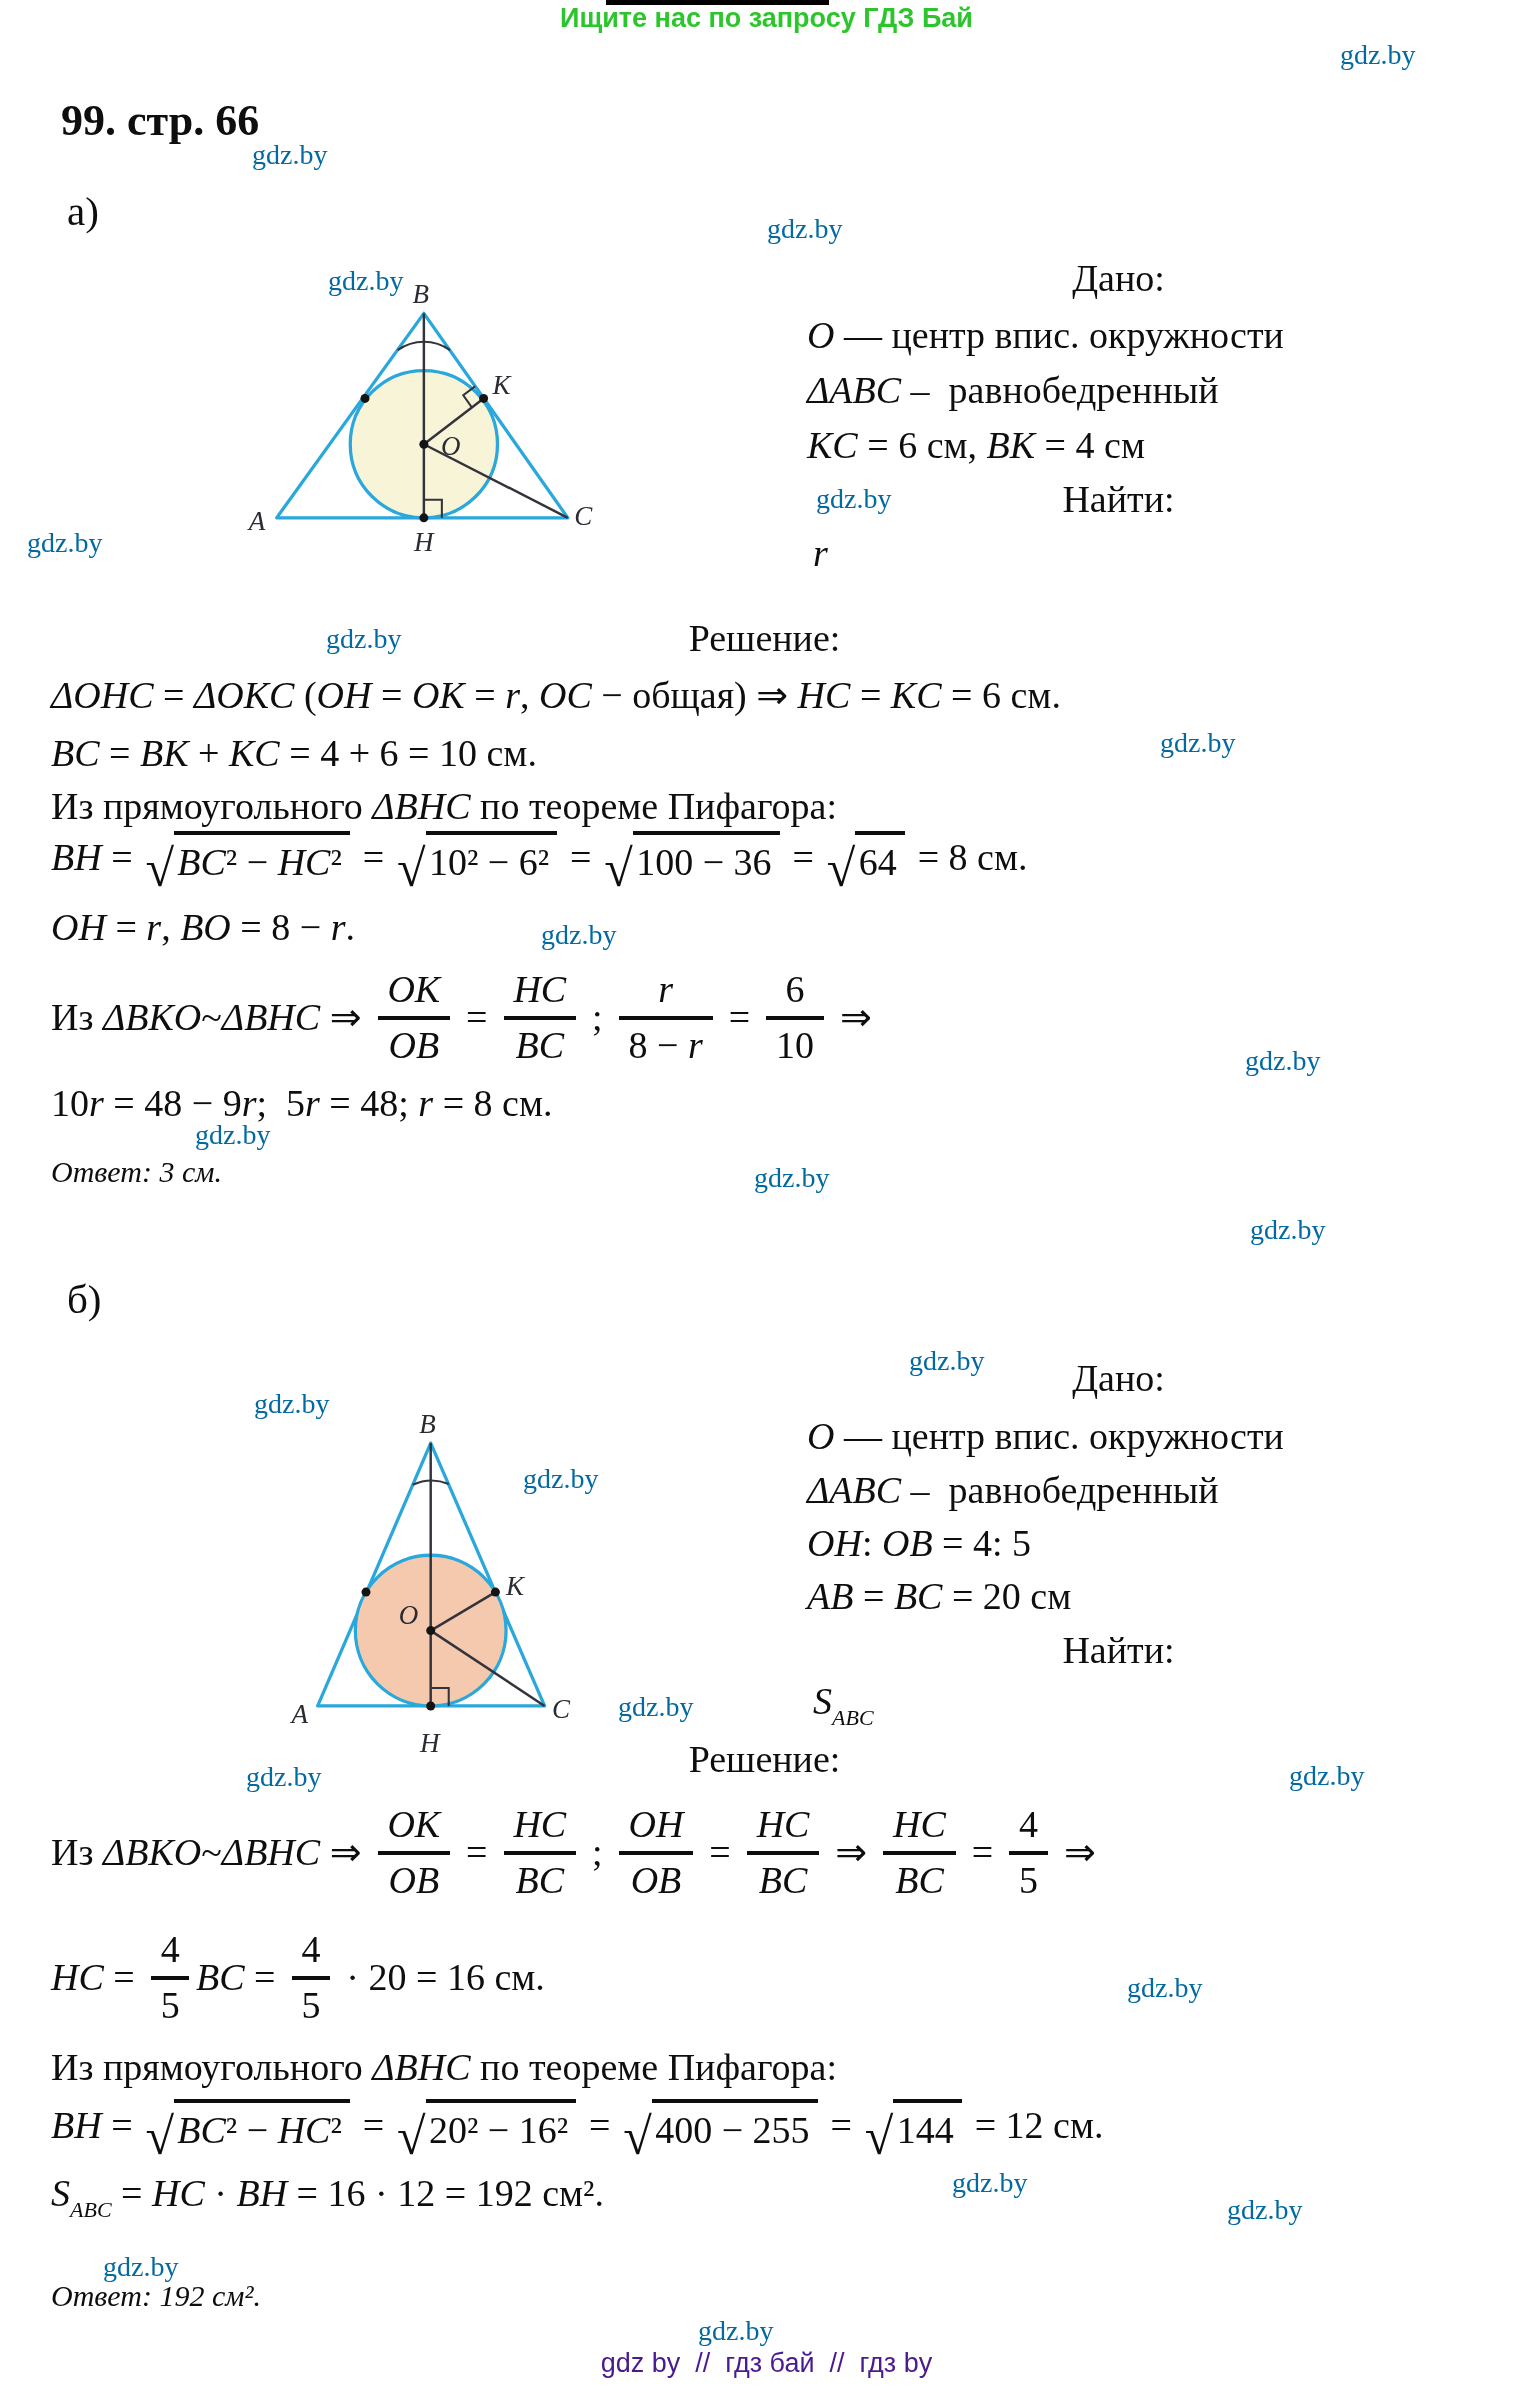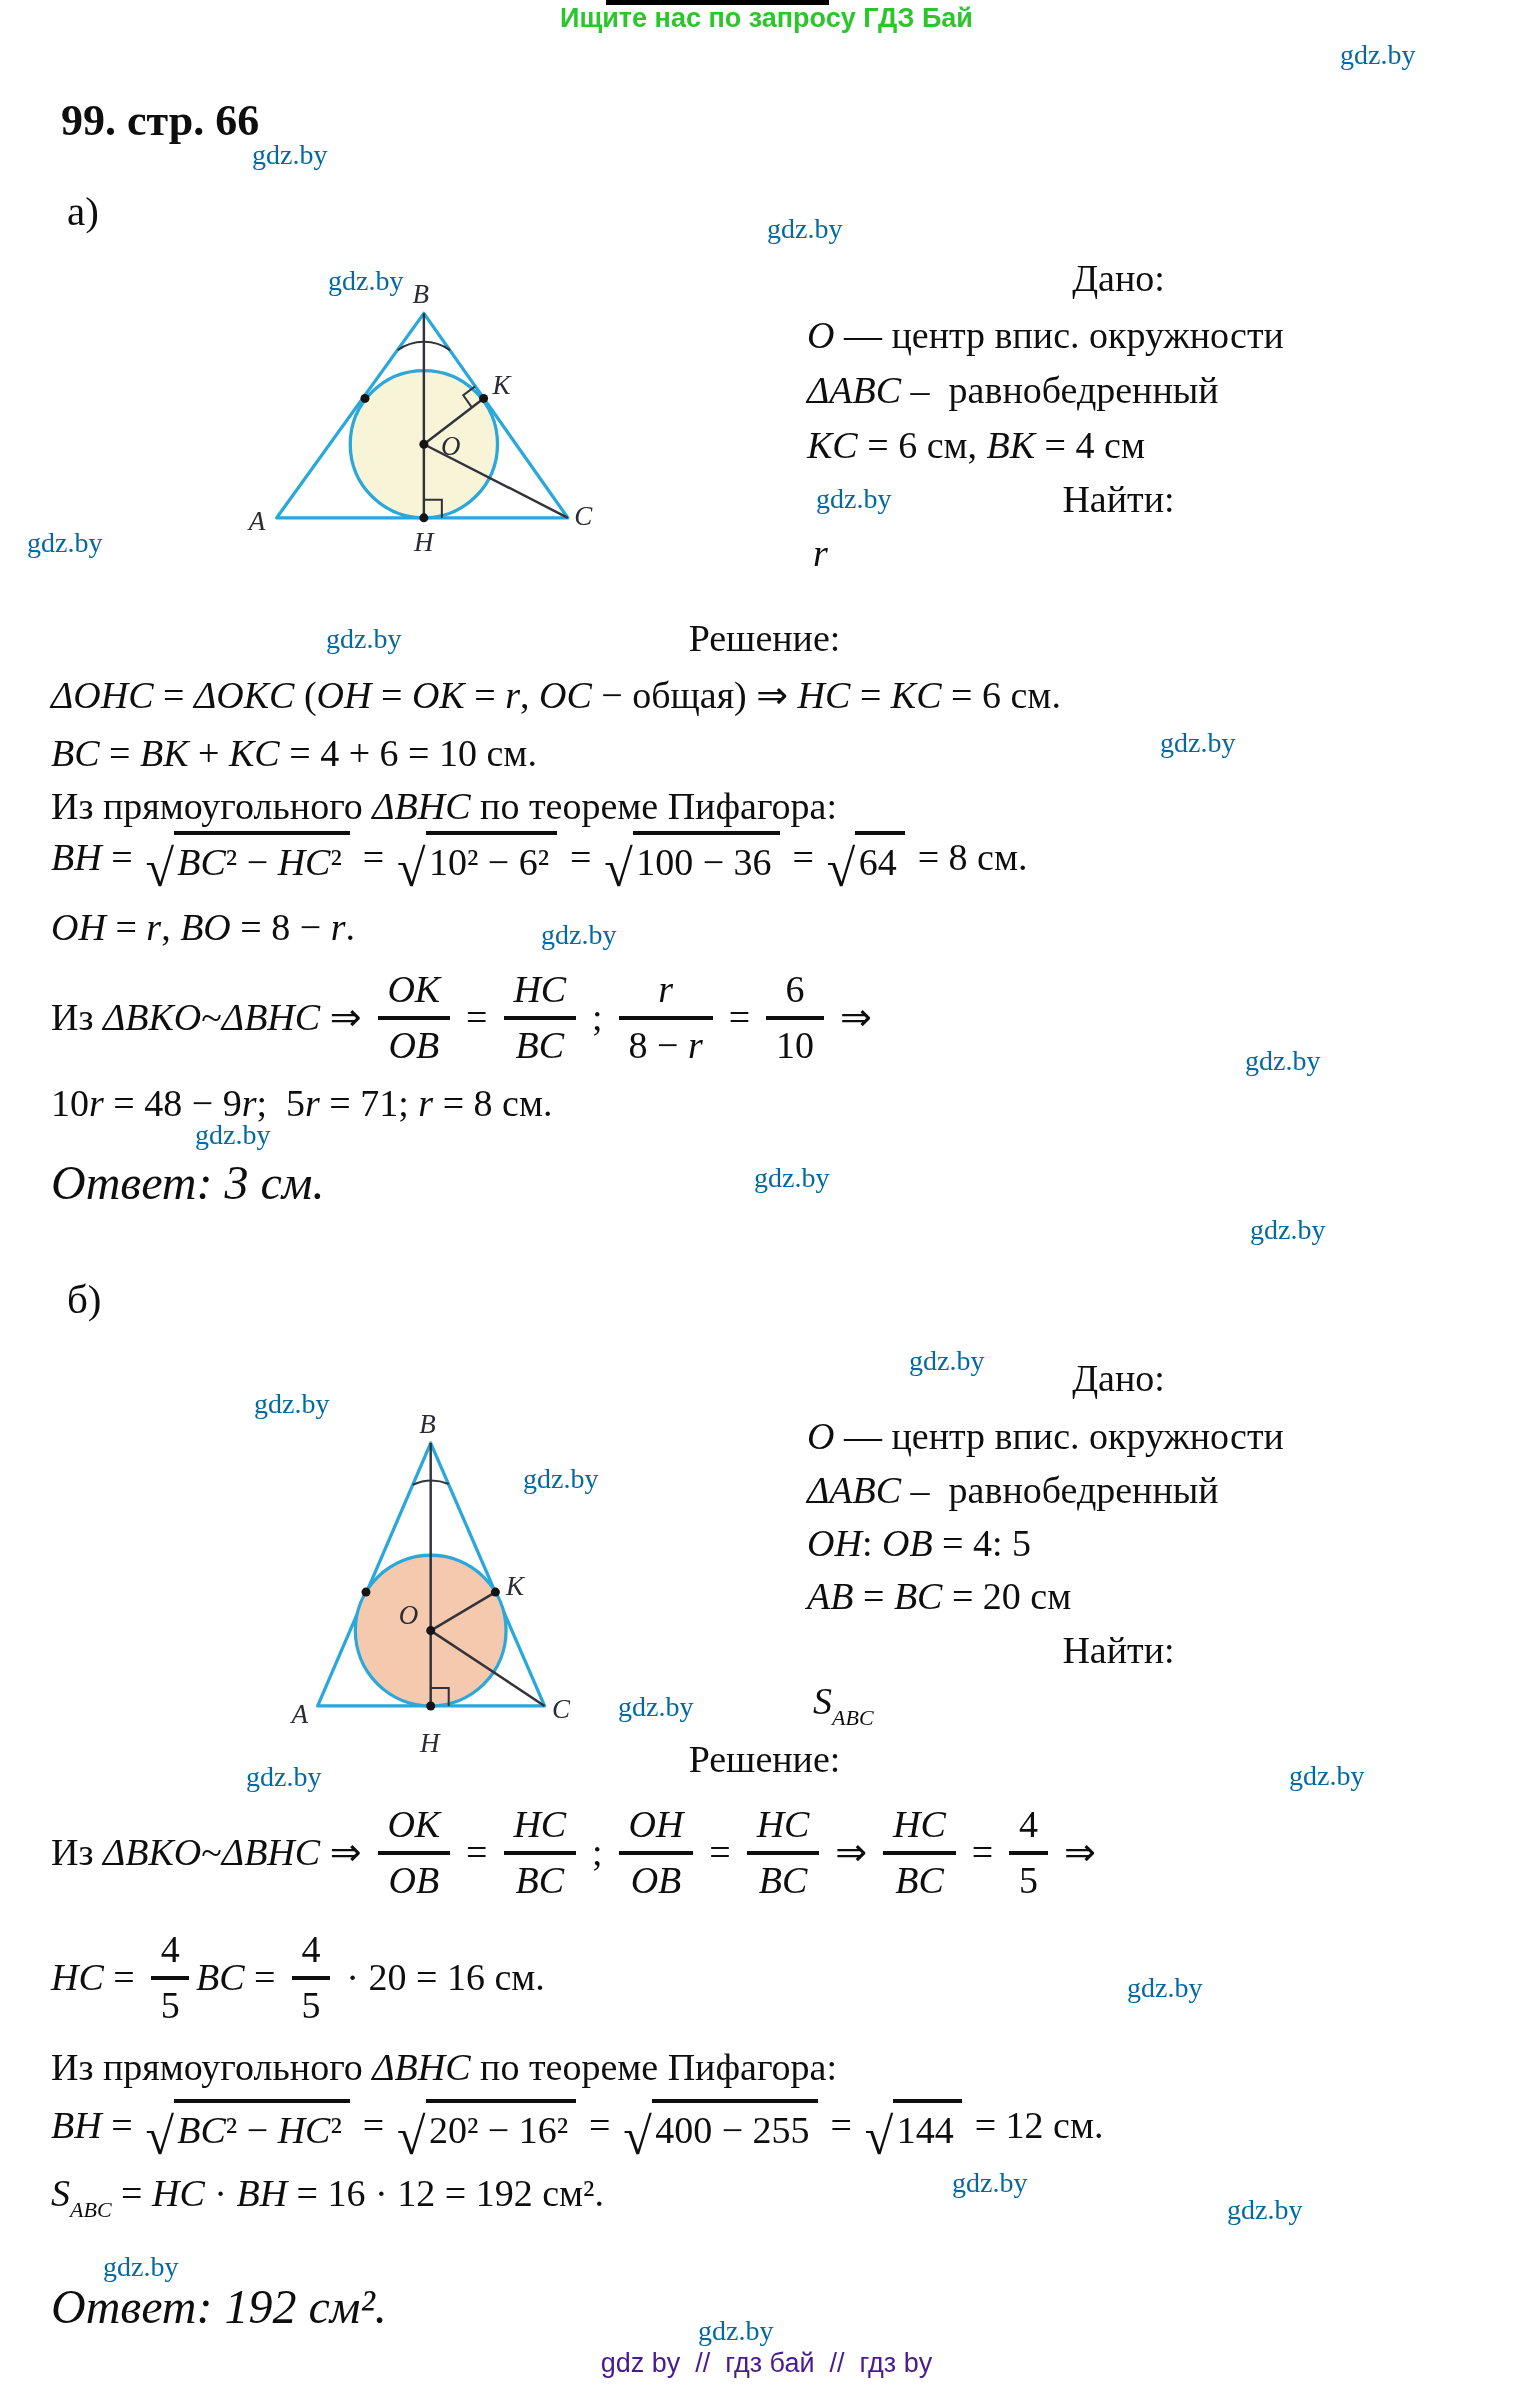--- a/index.html
+++ b/index.html
@@ -33,21 +33,21 @@
   .eq .t{white-space:pre;}
   .eq .v{font-style:italic;white-space:pre;}
   .eq .sb{font-size:22px;font-style:italic;align-self:flex-end;transform:translateY(8.2px);white-space:pre;}
   .frac{display:inline-flex;flex-direction:column;align-items:stretch;text-align:center;margin:0 6.6px;}
   .frac .n,.frac .d{display:flex;justify-content:center;white-space:pre;}
   .frac .n{padding:0 9.8px 4.9px;}
   .frac .d{padding:3.3px 9.8px 0;border-top:4.1px solid #0e0e0e;}
   .sqrt{display:inline-flex;align-items:flex-end;margin:0 3.3px;}
   .sqrt .sign{font-size:52px;line-height:0.72;transform:translateY(4.1px);}
   .sqrt .rad{display:inline-flex;align-items:center;border-top:4.9px solid #0e0e0e;padding:4.9px 8.2px 0 3.3px;white-space:pre;}
-  .ans{position:absolute;left:51px;font-size:48px;font-style:italic;z-index:2;}
+  .ans{position:absolute;left:51px;font-size:30px;font-style:italic;z-index:2;}
   svg{position:absolute;overflow:visible;}
   svg text{font-family:"Liberation Serif",serif;font-style:italic;font-size:33px;fill:#2b2b33;}
 </style>
 </head>
 <body>
 
 <div class="topbar"></div>
 
 <div class="gheader">Ищите нас по запросу ГДЗ Бай</div>
 
@@ -83,21 +83,21 @@
 <div class="clabel cen" style="top:477px;">Найти:</div>
 <div class="eq" style="left:813px;top:531px;"><span class="v">r</span></div>
 
 <div class="clabel solcen" style="top:616px;">Решение:</div>
 <div class="eq" style="top:673px;"><span class="v">ΔOHC</span><span class="t"> = </span><span class="v">ΔOKC</span><span class="t"> (</span><span class="v">OH</span><span class="t"> = </span><span class="v">OK</span><span class="t"> = </span><span class="v">r</span><span class="t">, </span><span class="v">OC</span><span class="t"> − общая) ⇒ </span><span class="v">HC</span><span class="t"> = </span><span class="v">KC</span><span class="t"> = 6 см.</span></div>
 <div class="eq" style="top:731px;"><span class="v">BC</span><span class="t"> = </span><span class="v">BK</span><span class="t"> + </span><span class="v">KC</span><span class="t"> = 4 + 6 = 10 см.</span></div>
 <div class="eq" style="top:784px;"><span class="t">Из прямоугольного </span><span class="v">ΔBHC</span><span class="t"> по теореме Пифагора:</span></div>
 <div class="eq" style="top:831px;"><span class="v">BH</span><span class="t"> = </span><span class="sqrt"><span class="sign">√</span><span class="rad"><span class="v">BC</span><span class="t">² − </span><span class="v">HC</span><span class="t">²</span></span></span><span class="t"> = </span><span class="sqrt"><span class="sign">√</span><span class="rad"><span class="t">10² − 6²</span></span></span><span class="t"> = </span><span class="sqrt"><span class="sign">√</span><span class="rad"><span class="t">100 − 36</span></span></span><span class="t"> = </span><span class="sqrt"><span class="sign">√</span><span class="rad"><span class="t">64</span></span></span><span class="t"> = 8 см.</span></div>
 <div class="eq" style="top:905px;"><span class="v">OH</span><span class="t"> = </span><span class="v">r</span><span class="t">, </span><span class="v">BO</span><span class="t"> = 8 − </span><span class="v">r</span><span class="t">.</span></div>
 <div class="eq" style="top:967px;"><span class="t">Из </span><span class="v">ΔBKO</span><span class="t">~</span><span class="v">ΔBHC</span><span class="t"> ⇒ </span><span class="frac"><span class="n"><span class="v">OK</span></span><span class="d"><span class="v">OB</span></span></span><span class="t"> = </span><span class="frac"><span class="n"><span class="v">HC</span></span><span class="d"><span class="v">BC</span></span></span><span class="t"> ; </span><span class="frac"><span class="n"><span class="v">r</span></span><span class="d"><span class="t">8 − </span><span class="v">r</span></span></span><span class="t"> = </span><span class="frac"><span class="n"><span class="t">6</span></span><span class="d"><span class="t">10</span></span></span><span class="t"> ⇒</span></div>
-<div class="eq" style="top:1081px;"><span class="t">10</span><span class="v">r</span><span class="t"> = 48 − 9</span><span class="v">r</span><span class="t">;  5</span><span class="v">r</span><span class="t"> = 71; </span><span class="v">r</span><span class="t"> = 8 см.</span></div>
+<div class="eq" style="top:1081px;"><span class="t">10</span><span class="v">r</span><span class="t"> = 48 − 9</span><span class="v">r</span><span class="t">;  5</span><span class="v">r</span><span class="t"> = 48; </span><span class="v">r</span><span class="t"> = 8 см.</span></div>
 <div class="ans" style="top:1155px;">Ответ: 3 см.</div>
 
 <div class="plabel" style="top:1275px;">б)</div>
 
 <svg style="left:221px;top:1384px;" width="385" height="381" viewBox="0 0 470 465">
   <polygon points="118,393 256,72 395,393" fill="none" stroke="#2AA7DB" stroke-width="4" stroke-linejoin="round"></polygon>
   <circle cx="256" cy="301" r="92" fill="#F5C9AE" stroke="#2AA7DB" stroke-width="4"></circle>
   <line x1="256" y1="72" x2="256" y2="393" stroke="#33333b" stroke-width="3"></line>
   <line x1="256" y1="301" x2="335" y2="254" stroke="#33333b" stroke-width="3"></line>
   <line x1="256" y1="301" x2="395" y2="393" stroke="#33333b" stroke-width="3"></line>

